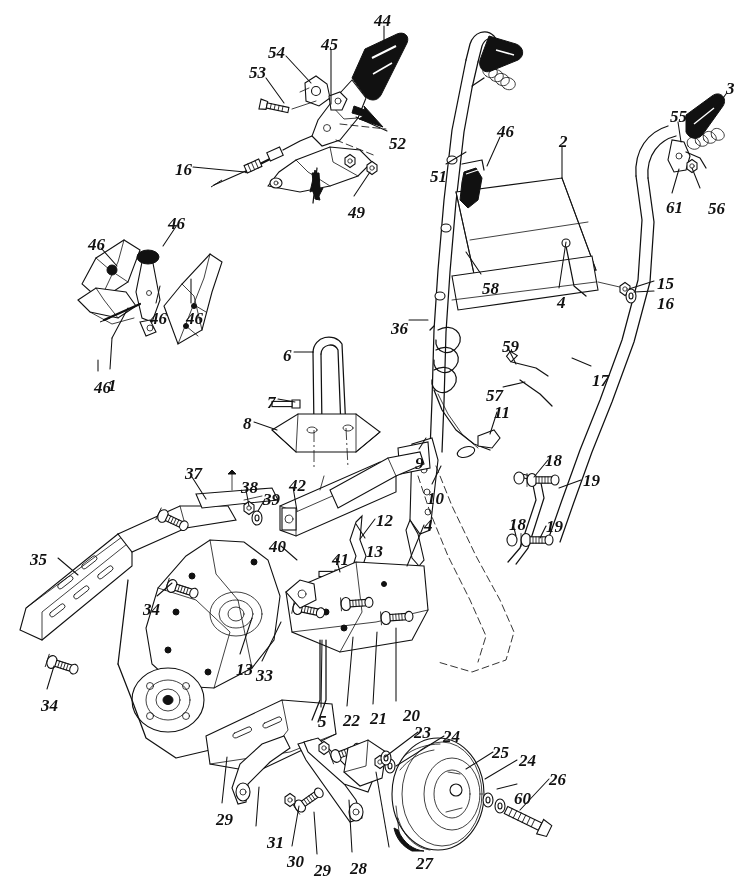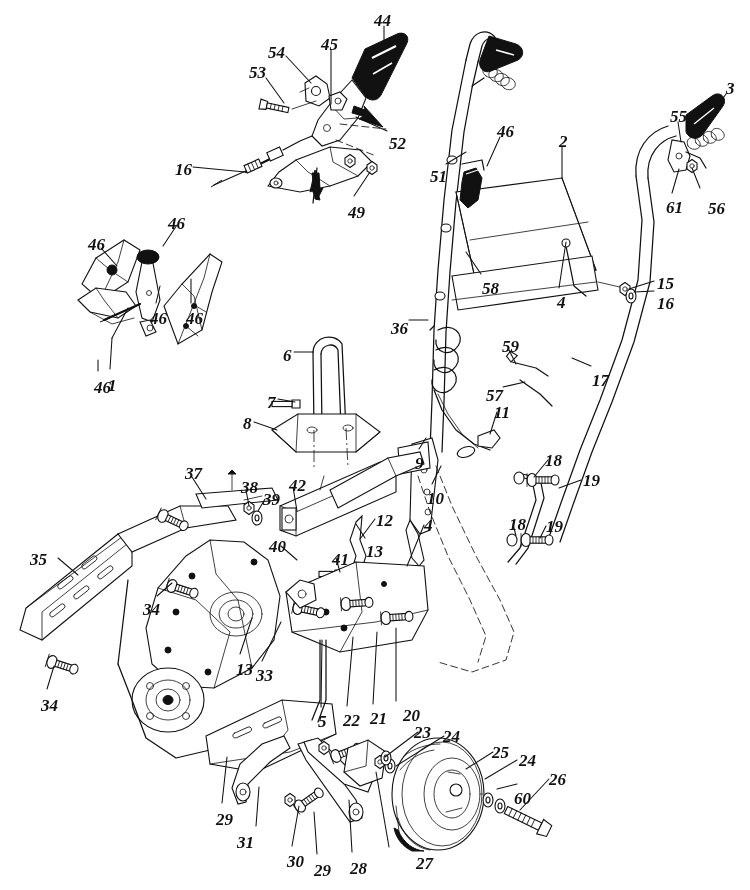--- a/index.html
+++ b/index.html
@@ -570,21 +570,21 @@
       <div class="cn" style="left: 370px; top: 710px; text-align: right;">21</div>
       <div class="cn" style="left: 393px; top: 707px; margin-left: 10px;">20</div>
       <div class="cn" style="left: 318px; top: 713px;">5</div>
       <div class="cn" style="left: 414px; top: 724px;">23</div>
       <div class="cn" style="left: 443px; top: 728px;">24</div>
       <div class="cn" style="left: 492px; top: 744px;">25</div>
       <div class="cn" style="left: 519px; top: 752px;">24</div>
       <div class="cn" style="left: 514px; top: 790px;">60</div>
       <div class="cn" style="left: 549px; top: 771px; text-align: right;">26</div>
       <div class="cn" style="left: 216px; top: 811px;">29</div>
-      <div class="cn" style="left: 237px; top: 834px; font-style: italic;">31</div>
+      <div class="cn" style="left: 267px; top: 834px; font-style: italic;">31</div>
       <div class="cn" style="left: 287px; top: 853px;">30</div>
       <div class="cn" style="left: 314px; top: 862px;">29</div>
       <div class="cn" style="left: 350px; top: 860px;">28</div>
       <div class="cn" style="left: 388px; top: 855px; margin-left: 28px;">27</div>
       <div class="cn" style="left: 108px; top: 377px;">1</div>
       <div class="cn" style="left: 94px; top: 379px;">46</div>
     </div>
 </div>
 
 </body></html>

